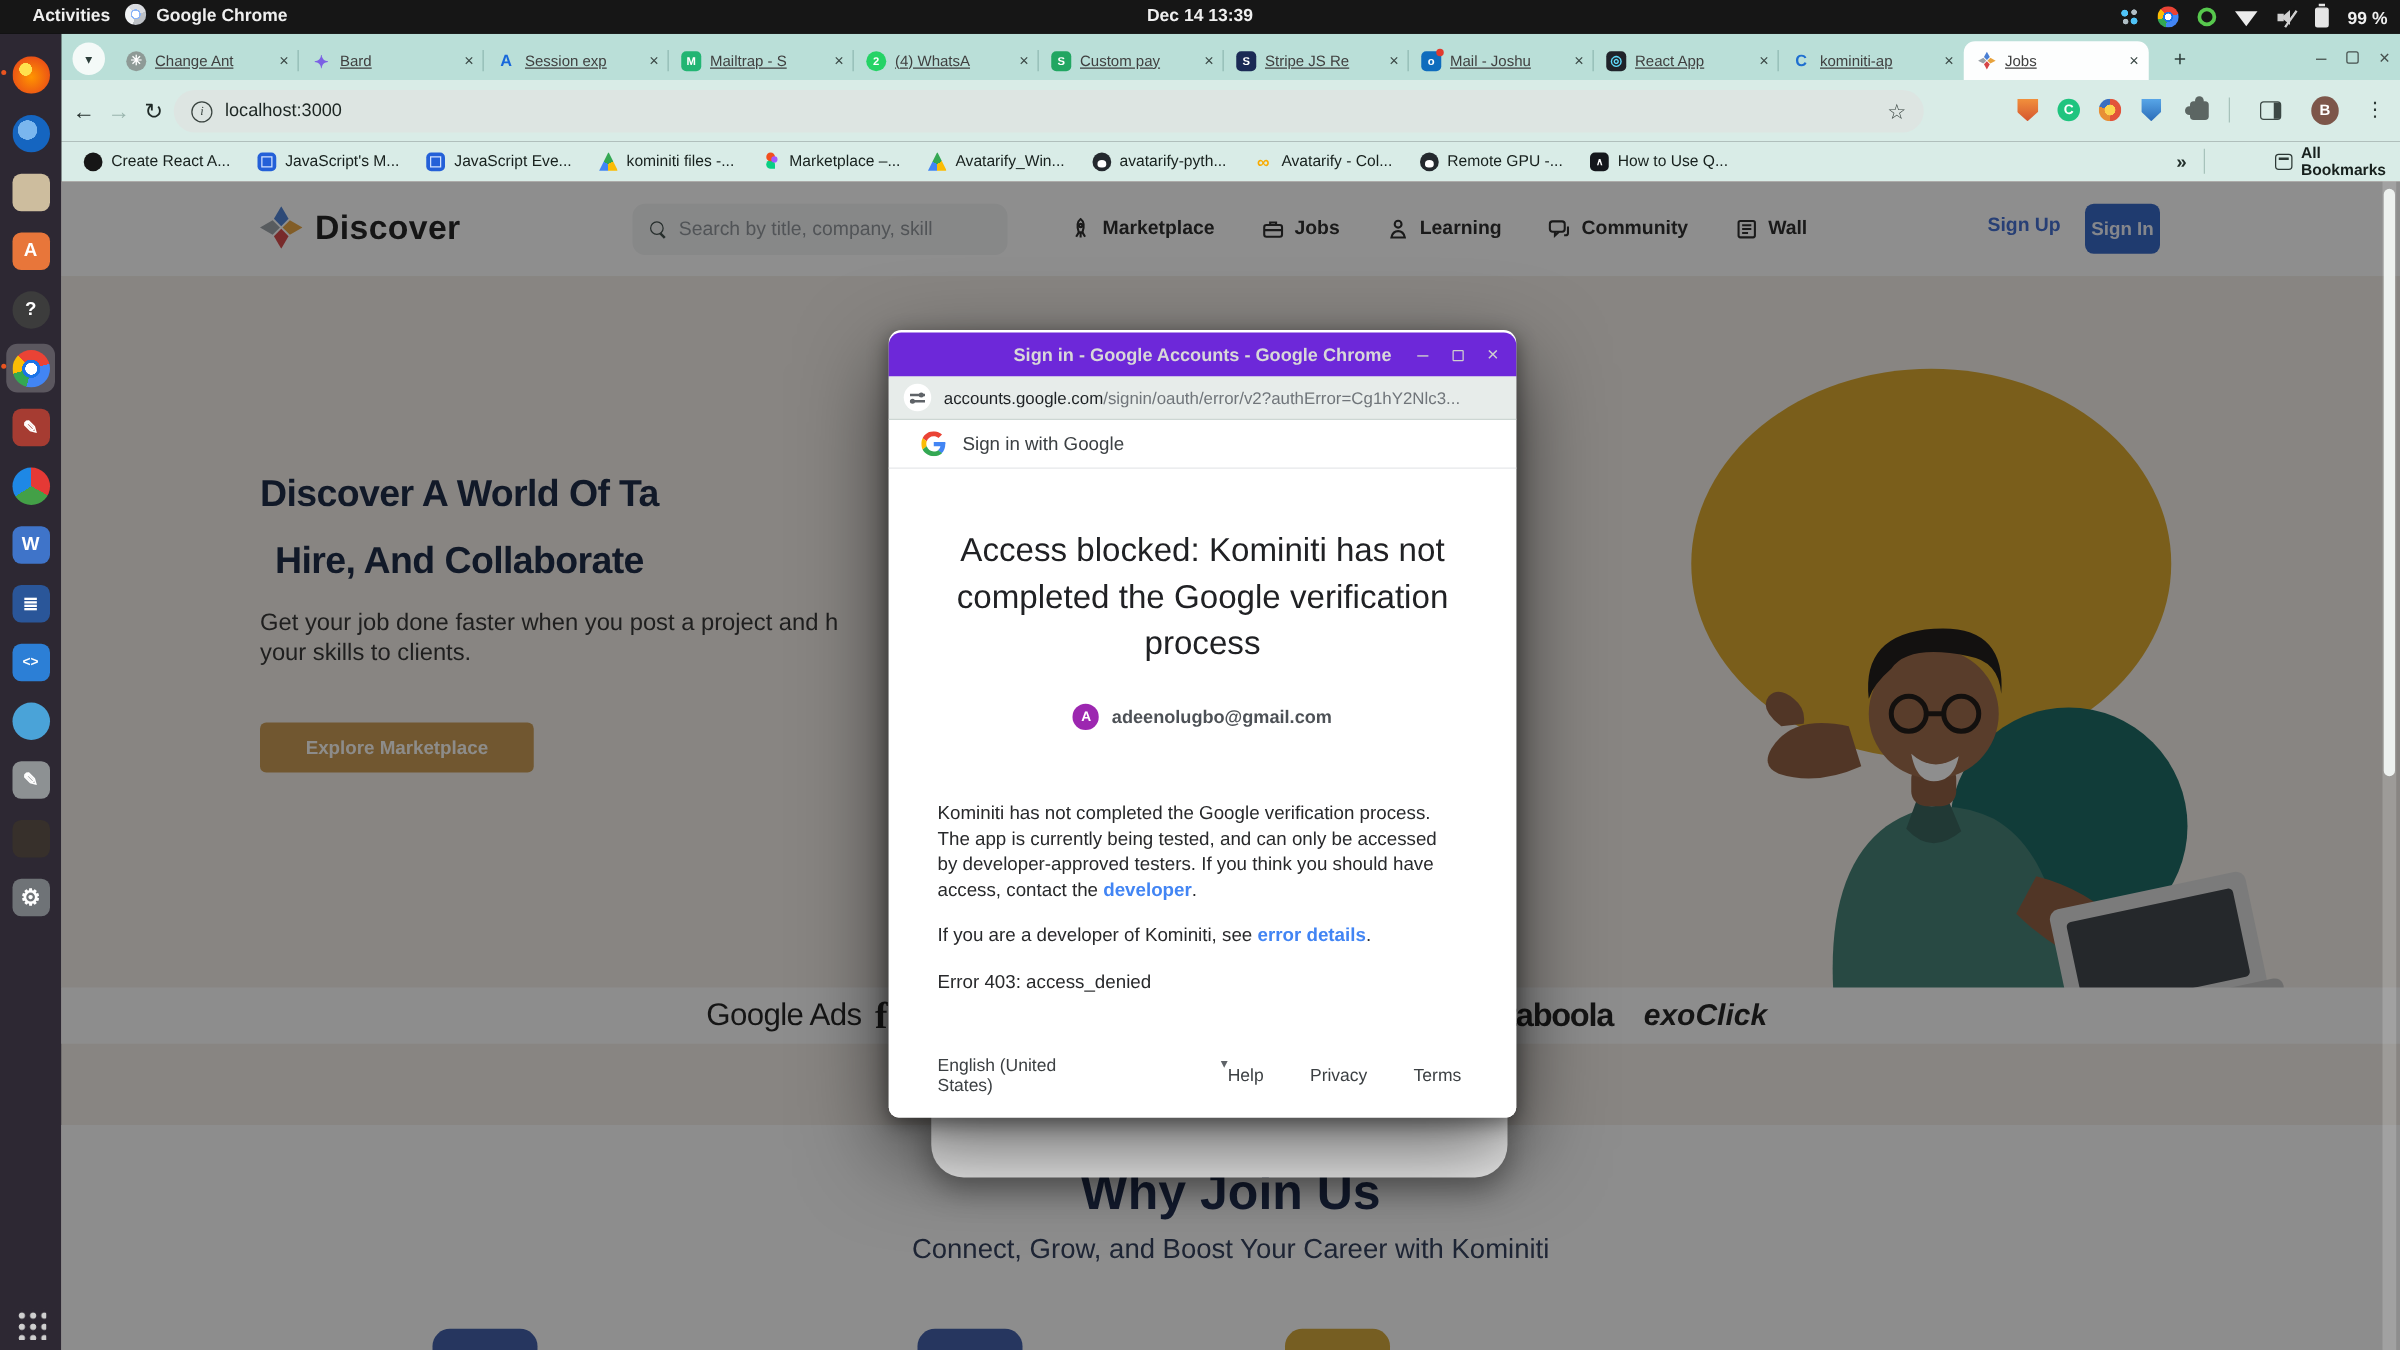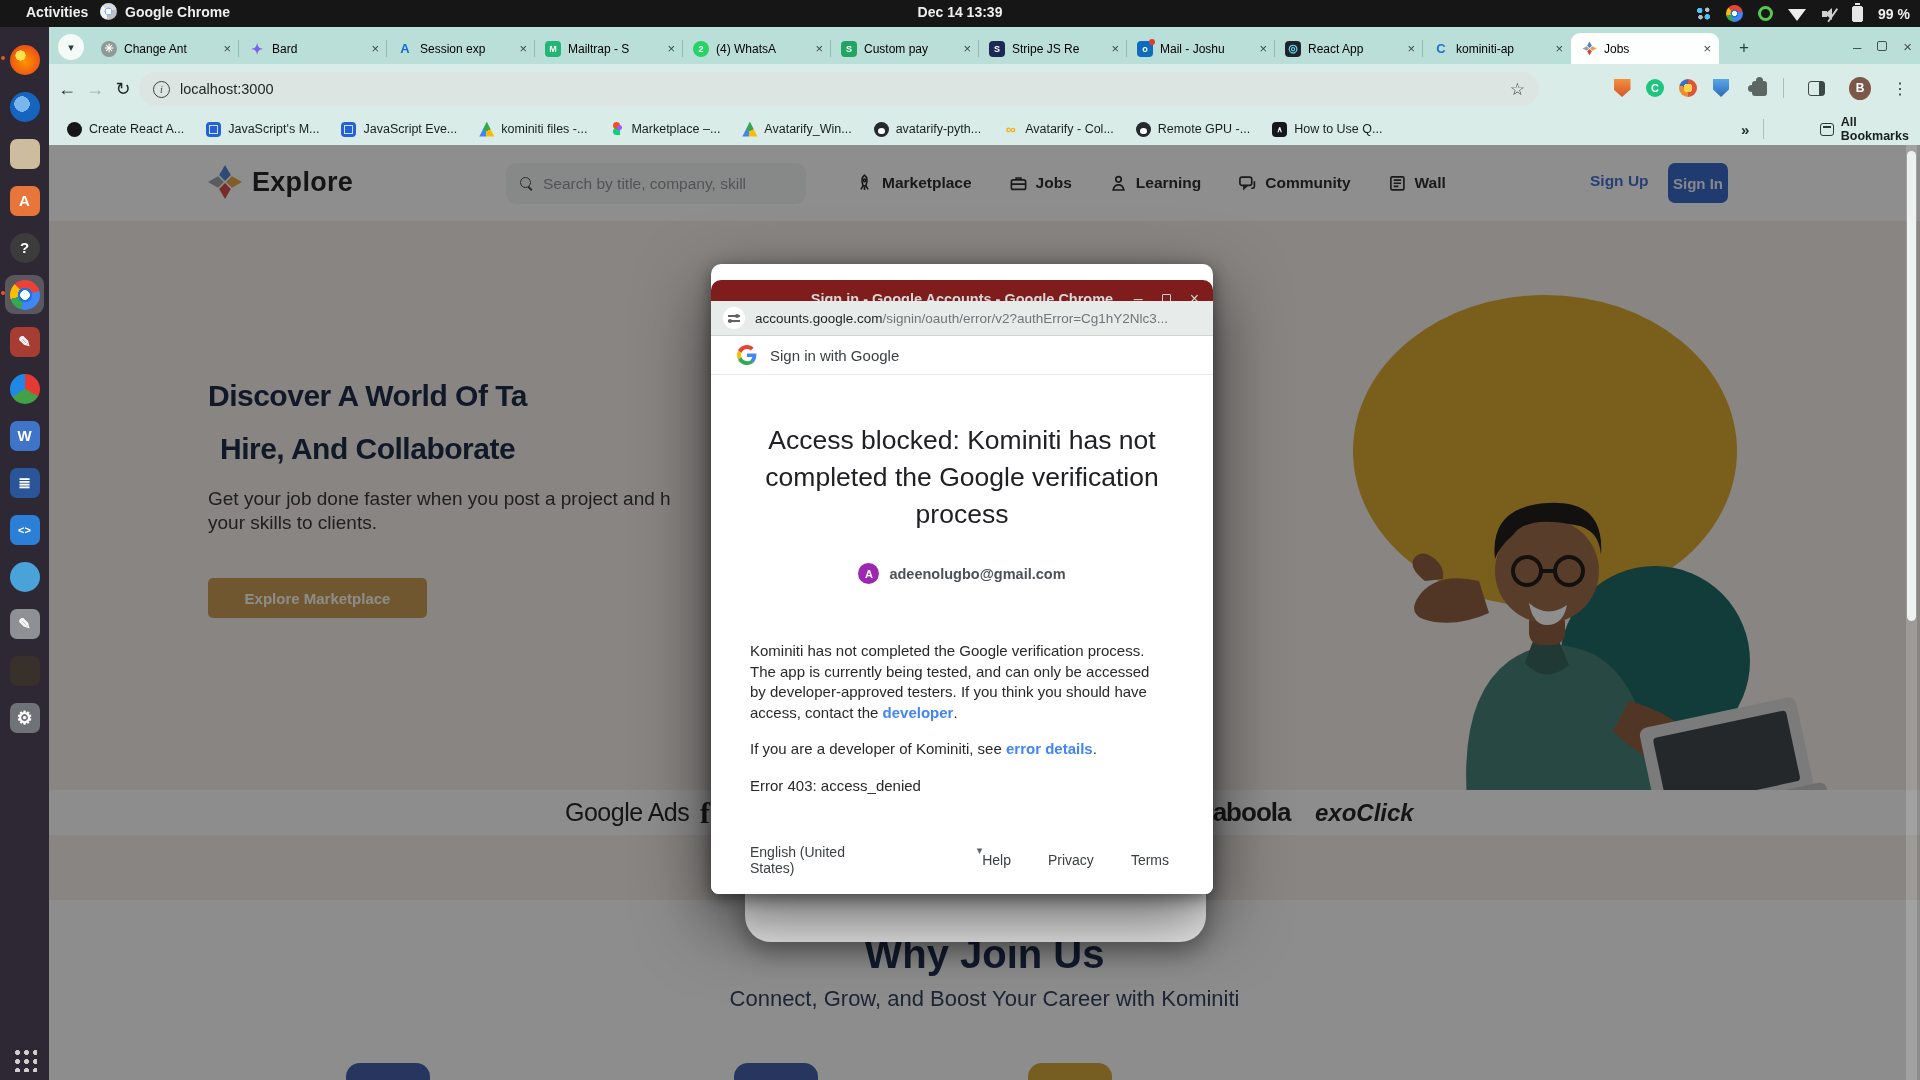--- a/index.html
+++ b/index.html
@@ -67,21 +67,21 @@
   
   .window { position:absolute; left:49px; top:27px; width:1871px; height:1053px; }
 
   
   .tabstrip { position:absolute; left:0; top:0; width:100%; height:37px; background:#badfd8; }
   .tab-search { position:absolute; left:9px; top:7px; width:26px; height:26px; border-radius:50%; background:#f4faf8; color:#2c3e3a;
      display:flex; align-items:center; justify-content:center; font-size:11px; }
   .tabs { position:absolute; left:42px; top:6px; display:flex; height:31px; }
   .tab { width:148px; height:31px; display:flex; align-items:center; gap:7px; padding:0 8px 0 10px; border-radius:9px 9px 0 0; position:relative; }
   .tab:not(.active):not(:first-child)::before { content:""; position:absolute; left:-1px; top:7px; height:17px; width:1px; background:#8fb9b1; }
-  .tab .title { flex:1; font-size:12px; color:#000000; white-space:nowrap; overflow:hidden; }
+  .tab .title { flex:1; font-size:12px; color:#404040; white-space:nowrap; overflow:hidden;text-decoration:underline; }
   .tab .close { font-size:13px; color:#3c4a47; line-height:1; }
   .tab.active { background:#fdfefe; }
   .fav { width:16px; height:16px; min-width:16px; border-radius:4px; display:flex; align-items:center; justify-content:center; font-size:9px; font-weight:700; color:#fff; }
   .fav.round { border-radius:50%; }
   .fav-chatgpt { background:#8e9a96; color:#fff; font-size:11px; }
   .fav-bard { background:transparent; color:#7b61e4; font-size:14px; }
   .fav-atlassian { background:transparent; color:#1868db; font-size:13px; }
   .fav-mailtrap { background:#22b573; }
   .fav-whatsapp { background:#25d366; }
   .fav-stripe { background:#21a662; }
@@ -180,21 +180,21 @@
   .dim { position:absolute; inset:0; background:rgba(15,15,15,0.47); }
 
   .modal-sliver { position:absolute; left:696px; top:745px; width:461px; height:52px; background:#efefef; border-radius:0 0 26px 26px; box-shadow:0 10px 24px rgba(0,0,0,0.35); }
 
   .page-scrollbar { position:absolute; right:3px; top:0; width:11px; height:935px; background:rgba(255,255,255,0.18); }
   .page-scrollbar .thumb { position:absolute; left:1px; right:1px; top:6px; height:470px; border-radius:6px; background:#edf1ef; }
 
   
   .popup { position:absolute; left:662px; top:119px; width:502px; height:630px; border-radius:10px 10px 8px 8px;
      box-shadow:0 26px 70px rgba(0,0,0,0.6), 0 4px 16px rgba(0,0,0,0.45); background:#fff; }
-  .pp-titlebar { position:absolute; left:0; top:16px; width:100%; height:37px; background:#7f1d1d; border-radius:10px 10px 0 0;
+  .pp-titlebar { position:absolute; left:0; top:2px; width:100%; height:37px; background:#6d28d9; border-radius:10px 10px 0 0;
      display:flex; align-items:center; justify-content:center; }
   .pp-title { font-size:14.5px; font-weight:700; color:#d8d8d8; }
   .pp-controls { position:absolute; right:14px; top:0; height:37px; display:flex; align-items:center; gap:19px; color:#cfcfcf; }
   .ppc-max { width:9px; height:9px; border:1.4px solid #cfcfcf; border-radius:1px; }
   .pp-urlbar { position:absolute; left:0; top:37px; width:100%; height:35px; background:#e7ece a; background:#e7eceA; background:#e7ecea; border-bottom:1px solid #cdd6d3; display:flex; align-items:center; padding:0 12px; gap:10px; }
   .tune { width:22px; height:22px; border-radius:50%; background:#fff; display:flex; align-items:center; justify-content:center; }
   .tune-g { width:12px; height:10px; position:relative; }
   .tune-g::before { content:""; position:absolute; left:0; top:2px; width:12px; height:1.6px; background:#5f6368; box-shadow:0 5px 0 #5f6368; }
   .tune-g::after { content:""; position:absolute; left:7px; top:0.5px; width:4px; height:4px; border-radius:50%; background:#5f6368; box-shadow:-7px 5px 0 #5f6368; }
   .pp-url { font-size:13.5px; white-space:nowrap; overflow:hidden; }
@@ -461,21 +461,21 @@
   <div class="content">
 
     <div class="site-header">
       <div class="brand">
         <svg width="34" height="34" viewBox="0 0 32 32">
           <polygon points="16,0 21.5,9.5 16,15 10.5,9.5" fill="#4a7fd4"></polygon>
           <polygon points="0,16 9.5,10.5 15,16 9.5,21.5" fill="#9aa0a6"></polygon>
           <polygon points="32,16 22.5,10.5 17,16 22.5,21.5" fill="#e8a33d"></polygon>
           <polygon points="16,32 10.5,22.5 16,17 21.5,22.5" fill="#d64545"></polygon>
         </svg>
-        <span class="brand-name">Explore</span>
+        <span class="brand-name">Discover</span>
       </div>
       <div class="site-search">
         <span class="search-glass dark"></span>
         <span class="ph">Search by title, company, skill</span>
       </div>
       <div class="site-nav">
         <div class="nav-item">
           <svg width="19" height="19" viewBox="0 0 16 16" fill="none" stroke="#252525" stroke-width="1.4">
             <path d="M8 1c2 1.5 2.6 5 1.2 9H6.8C5.4 6 6 2.5 8 1z"></path>
               <circle cx="8" cy="5.4" r="1.1"></circle>

